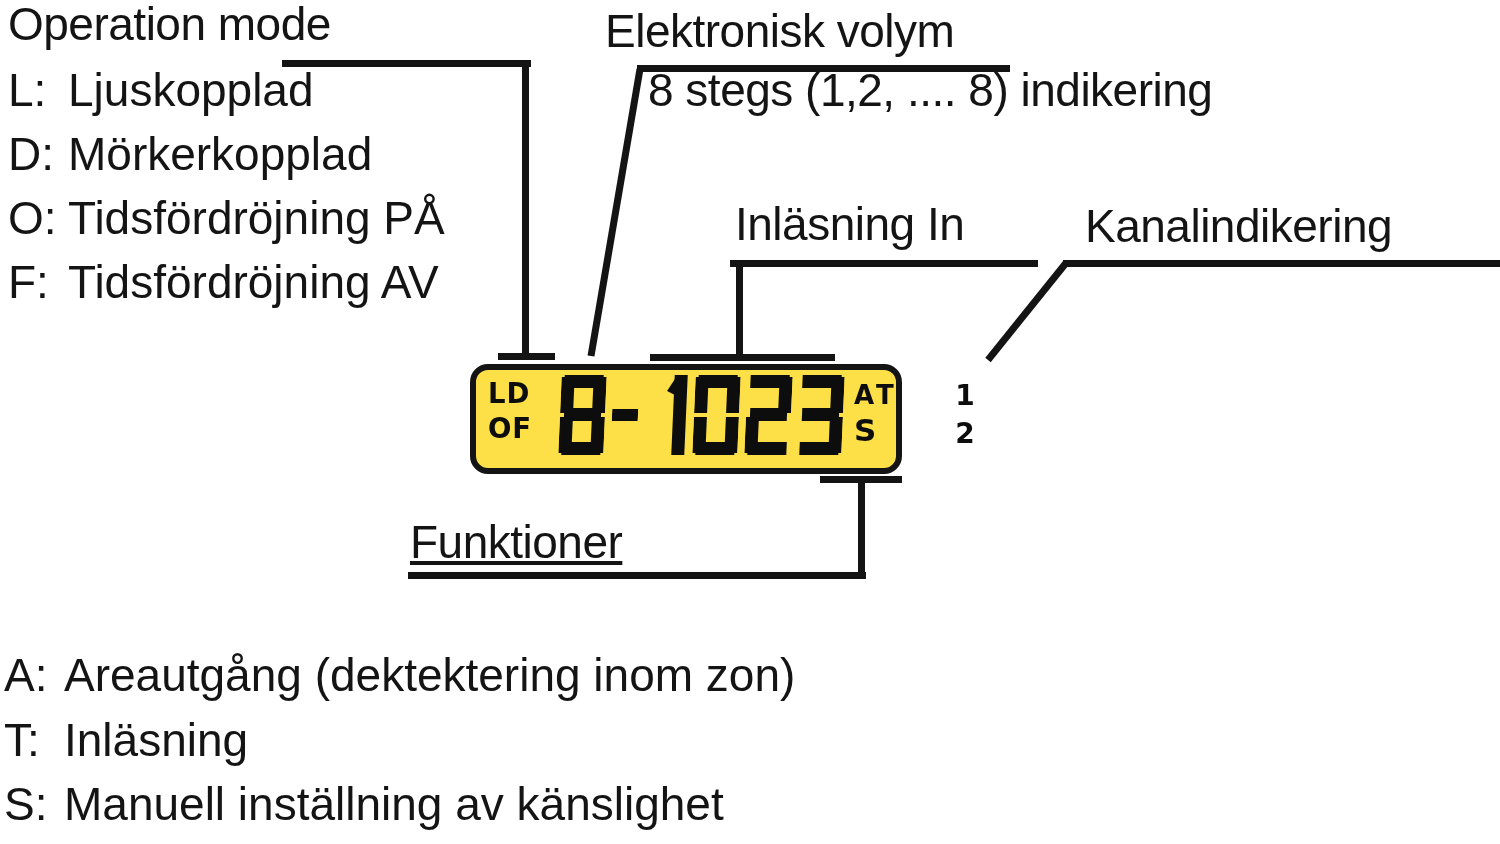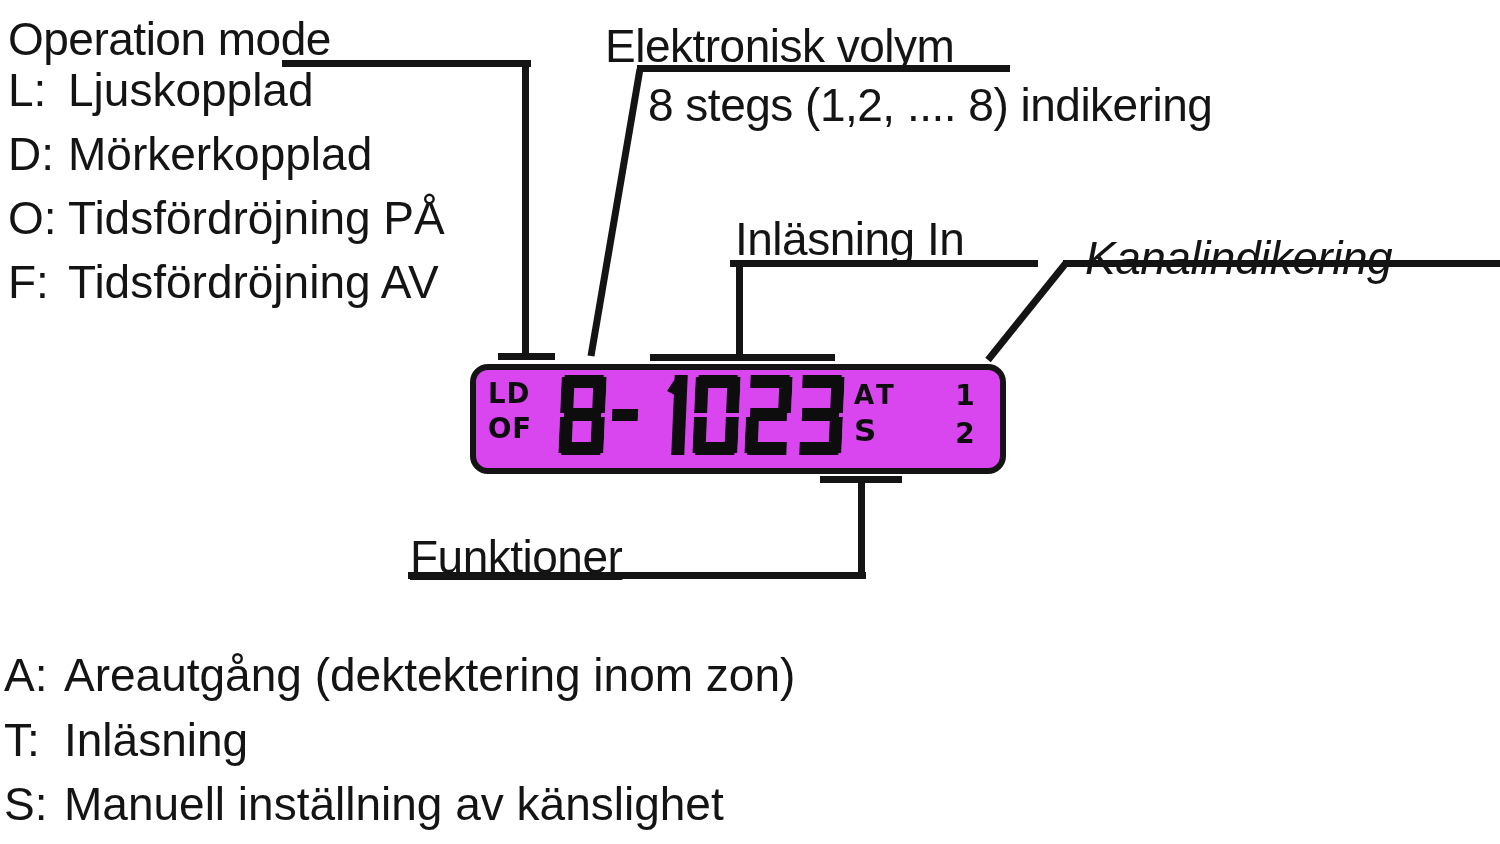--- a/index.html
+++ b/index.html
@@ -1,30 +1,30 @@
 <!DOCTYPE html>
 <html><head>
 <meta charset="utf-8">
 <style>
   html,body{margin:0;padding:0;background:#fff;}
   .canvas{
     position:relative;width:1500px;height:844px;background:#ffffff;
     font-family:"Liberation Sans",sans-serif;color:#141414;overflow:hidden;
   }
-  .t{position:absolute;white-space:nowrap;letter-spacing:-0.5px;margin-top:15px;}
+  .t{position:absolute;white-space:nowrap;letter-spacing:-0.5px;}
   .fs46{font-size:46px;}
   .ln{position:absolute;background:#141414;}
   .legend{position:absolute;}
   .legend .row{display:flex;align-items:flex-start;}
   .legend .key{flex:0 0 60px;}
   .legend .fs46{position:static;}
   
   .panel{
-    position:absolute;left:470px;top:364px;width:536px;height:110px;
-    box-sizing:border-box;border:6px solid #141414;border-radius:18px;background:#d946ef;
+    position:absolute;left:470px;top:364px;width:432px;height:110px;
+    box-sizing:border-box;border:6px solid #141414;border-radius:18px;background:#fde047;
   }
   .lcdtxt{position:absolute;font-family:"DejaVu Sans",sans-serif;font-weight:bold;color:#0d0d0d;}
   .ldof{left:12px;top:6px;font-size:29px;line-height:35px;letter-spacing:1px;transform:scaleX(0.95);transform-origin:left top;}
   .ats{left:378px;top:8px;font-size:26px;line-height:35px;letter-spacing:4px;}
   .ats .big{font-size:31px;letter-spacing:0;}
   .ch12{left:474px;top:7px;width:30px;text-align:center;font-size:28px;line-height:38px;letter-spacing:0;}
   .digits{position:absolute;left:84px;top:5px;height:80px;display:flex;align-items:flex-start;transform:skewX(-2.5deg);}
   .digits svg{margin-right:7px;display:block;}
   .diag{position:absolute;left:0;top:0;width:1500px;height:844px;pointer-events:none;}
 </style>
@@ -55,21 +55,21 @@
 
   <div class="t fs46" style="left:605px;top:9px;line-height:44px;">Elektronisk volym</div>
   <div class="ln" style="left:637px;top:65px;width:373px;height:7px;"></div>
   <div class="t fs46" style="left:648px;top:64px;line-height:52px;">8 stegs (1,2, .... 8) indikering</div>
 
   <div class="t fs46" style="left:735px;top:196px;line-height:56px;">Inläsning In</div>
   <div class="ln" style="left:730px;top:260px;width:308px;height:7px;"></div>
   <div class="ln" style="left:736px;top:260px;width:7px;height:100px;"></div>
   <div class="ln" style="left:650px;top:354px;width:185px;height:7px;"></div>
 
-  <div class="t fs46" style="left:1085px;top:215px;line-height:56px;font-style:italic;">Kanalindikering</div>
+  <div class="t fs46" style="left:1085px;top:198px;line-height:56px;">Kanalindikering</div>
   <div class="ln" style="left:1063px;top:260px;width:437px;height:7px;"></div>
 
   <div class="ln" style="left:282px;top:60px;width:249px;height:7px;"></div>
   <div class="ln" style="left:522px;top:60px;width:7px;height:294px;"></div>
   <div class="ln" style="left:498px;top:353px;width:57px;height:7px;"></div>
 
   <svg class="diag">
     <line x1="640" y1="69" x2="591" y2="356" stroke="#141414" stroke-width="7"></line>
     <line x1="1066" y1="263" x2="988" y2="360" stroke="#141414" stroke-width="7"></line>
   </svg>

